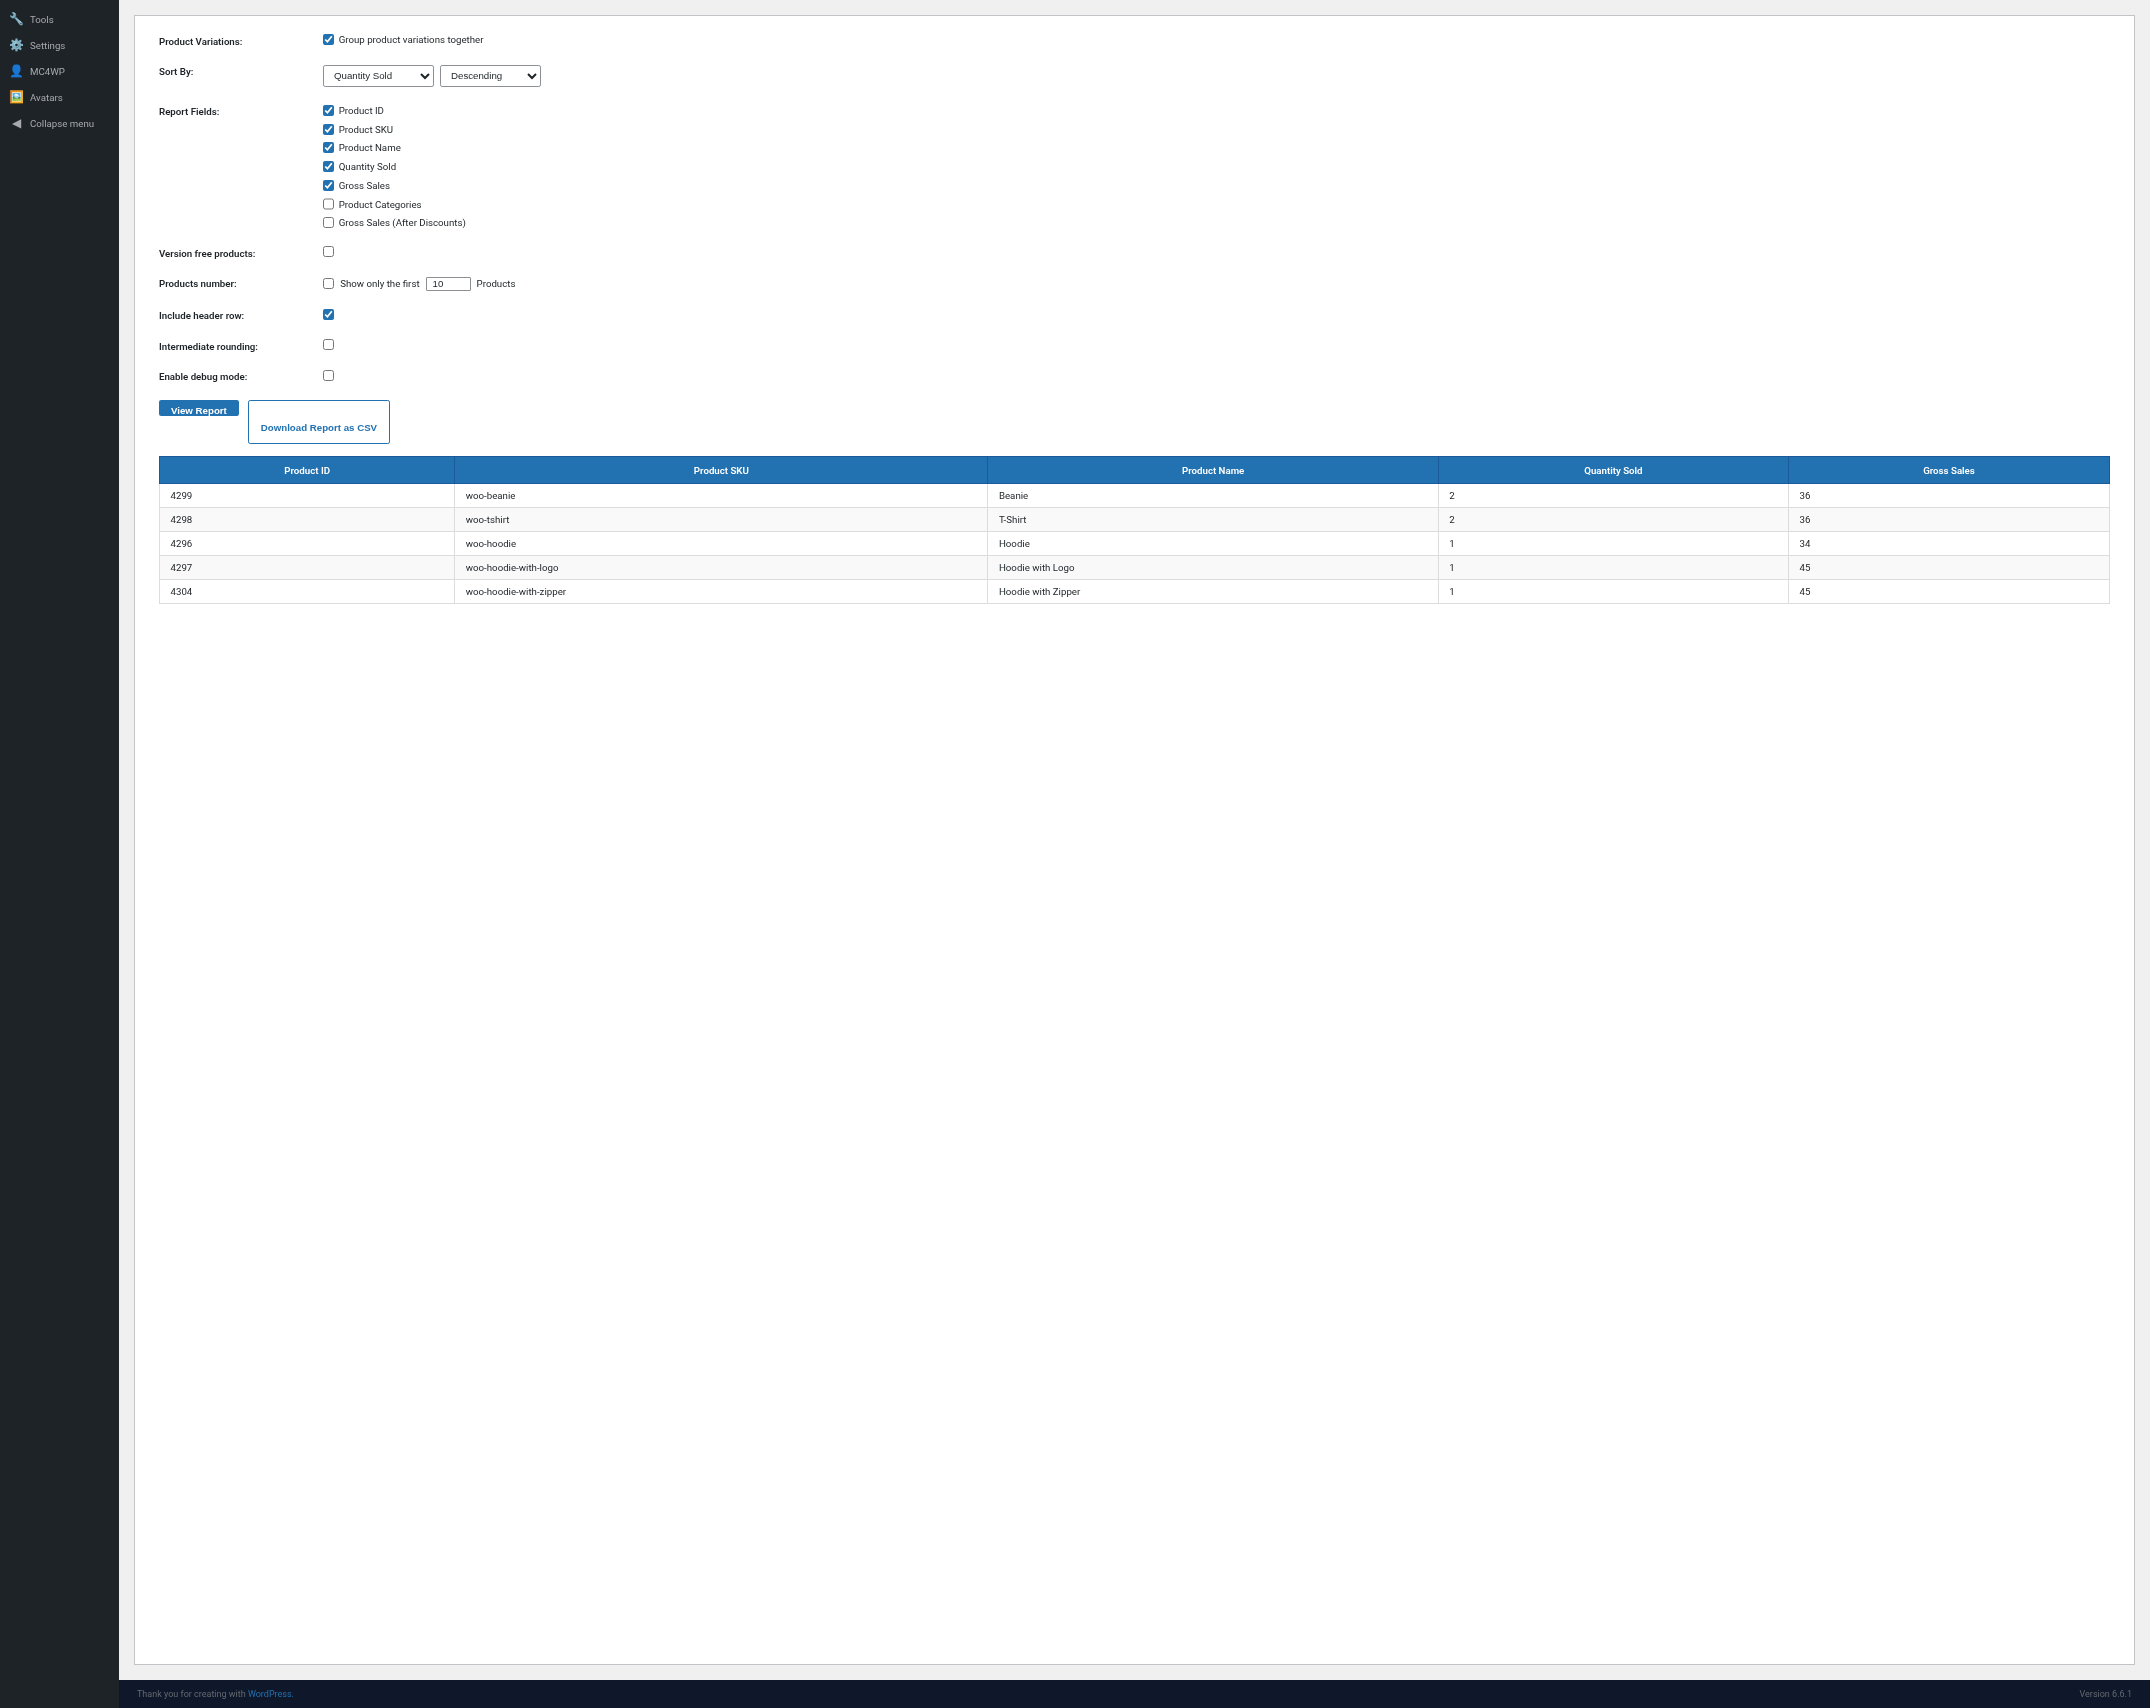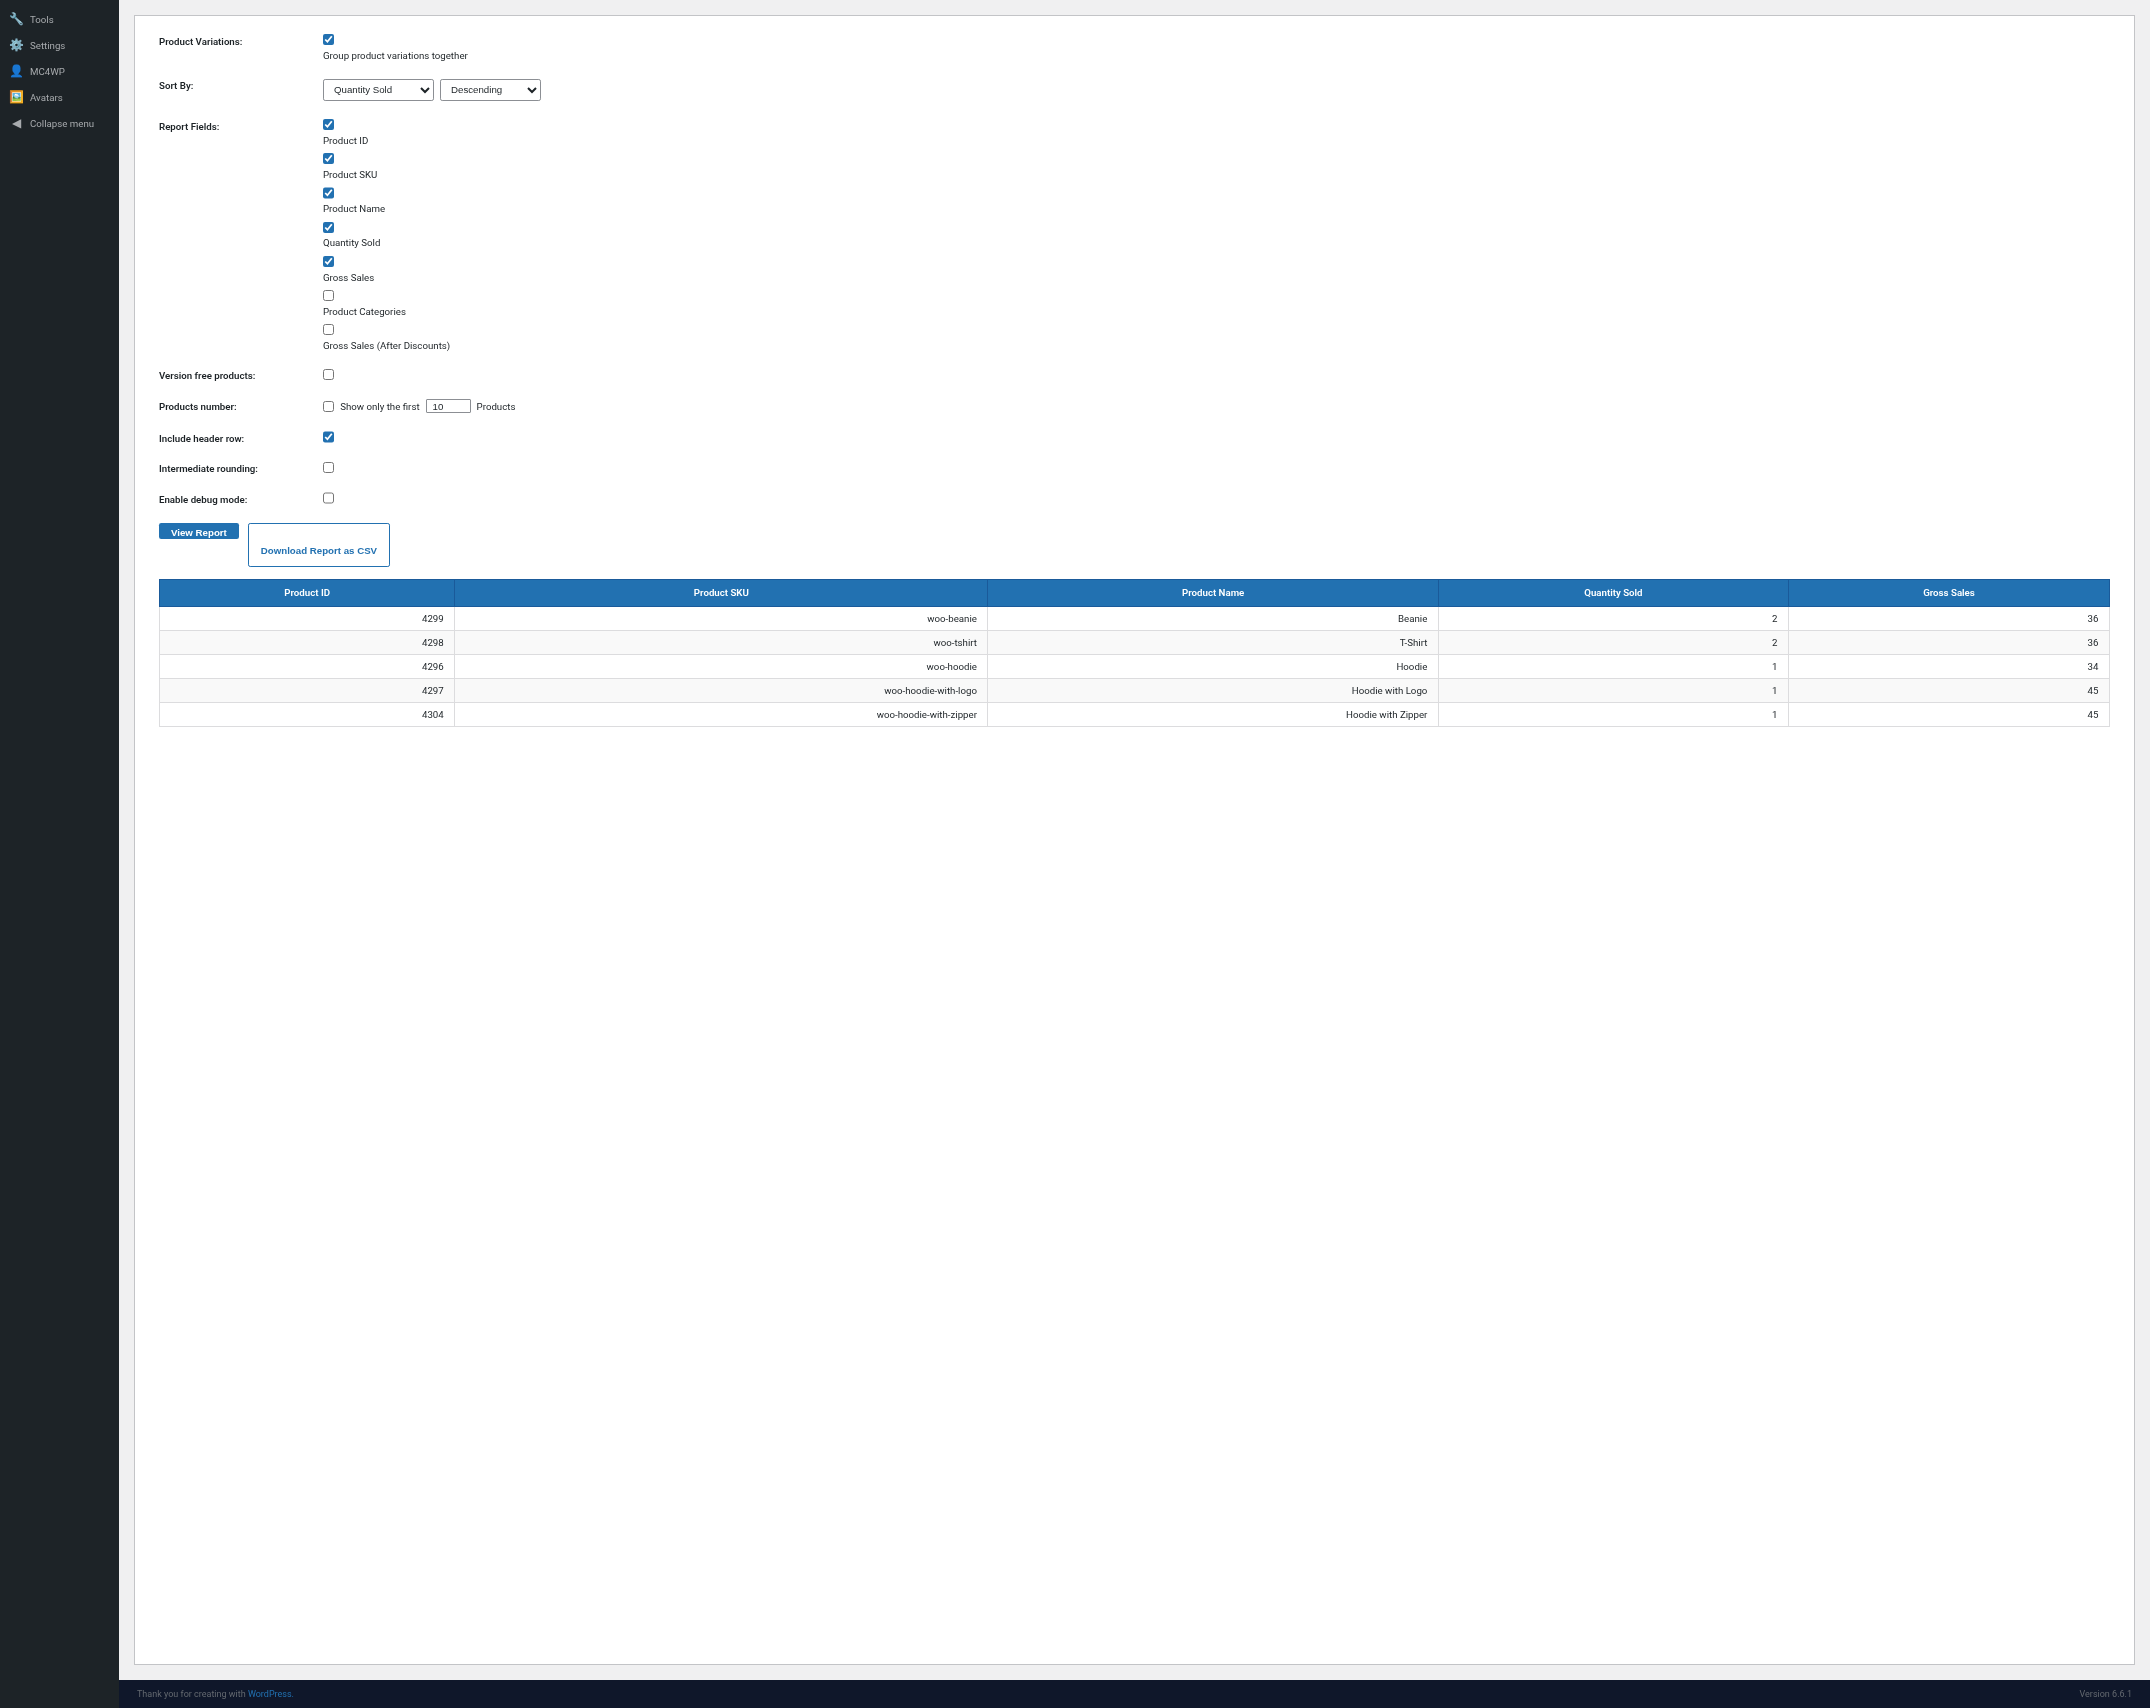--- a/index.html
+++ b/index.html
@@ -60,25 +60,24 @@
       flex: 1;
       display: flex;
       align-items: flex-start;
       flex-wrap: wrap;
       gap: 6px;
     }
 
     
     .checkbox-row {
       display: flex;
-      align-items: flex-start;
+      align-items: flex-end;
       gap: 4.5px;
       margin-bottom: 4.5px;
       font-size: 9.7px;
-      flex-direction: column;
     }
     .checkbox-row:last-child { margin-bottom: 0; }
     input[type="checkbox"] {
       width: 11.2px;
       height: 11.2px;
       accent-color: #2271b1;
       cursor: pointer;
     }
 
     
@@ -139,21 +138,21 @@
     .report-table th {
       background: #2271b1;
       color: #fff;
       padding: 7.5px 10.5px;
       text-align: center;
       font-weight: 600;
       border: 0.7px solid #1a5a9a;
     }
     .report-table td {
       padding: 6px 10.5px;
-      text-align: right;
+      text-align: left;
       border: 0.7px solid #dcdcde;
       color: #1d2327;
       background: #fff;
     }
     .report-table tr:nth-child(even) td { background: #f9f9f9; }
 
     
     #footer {
       text-align: center;
       padding: 12px;

